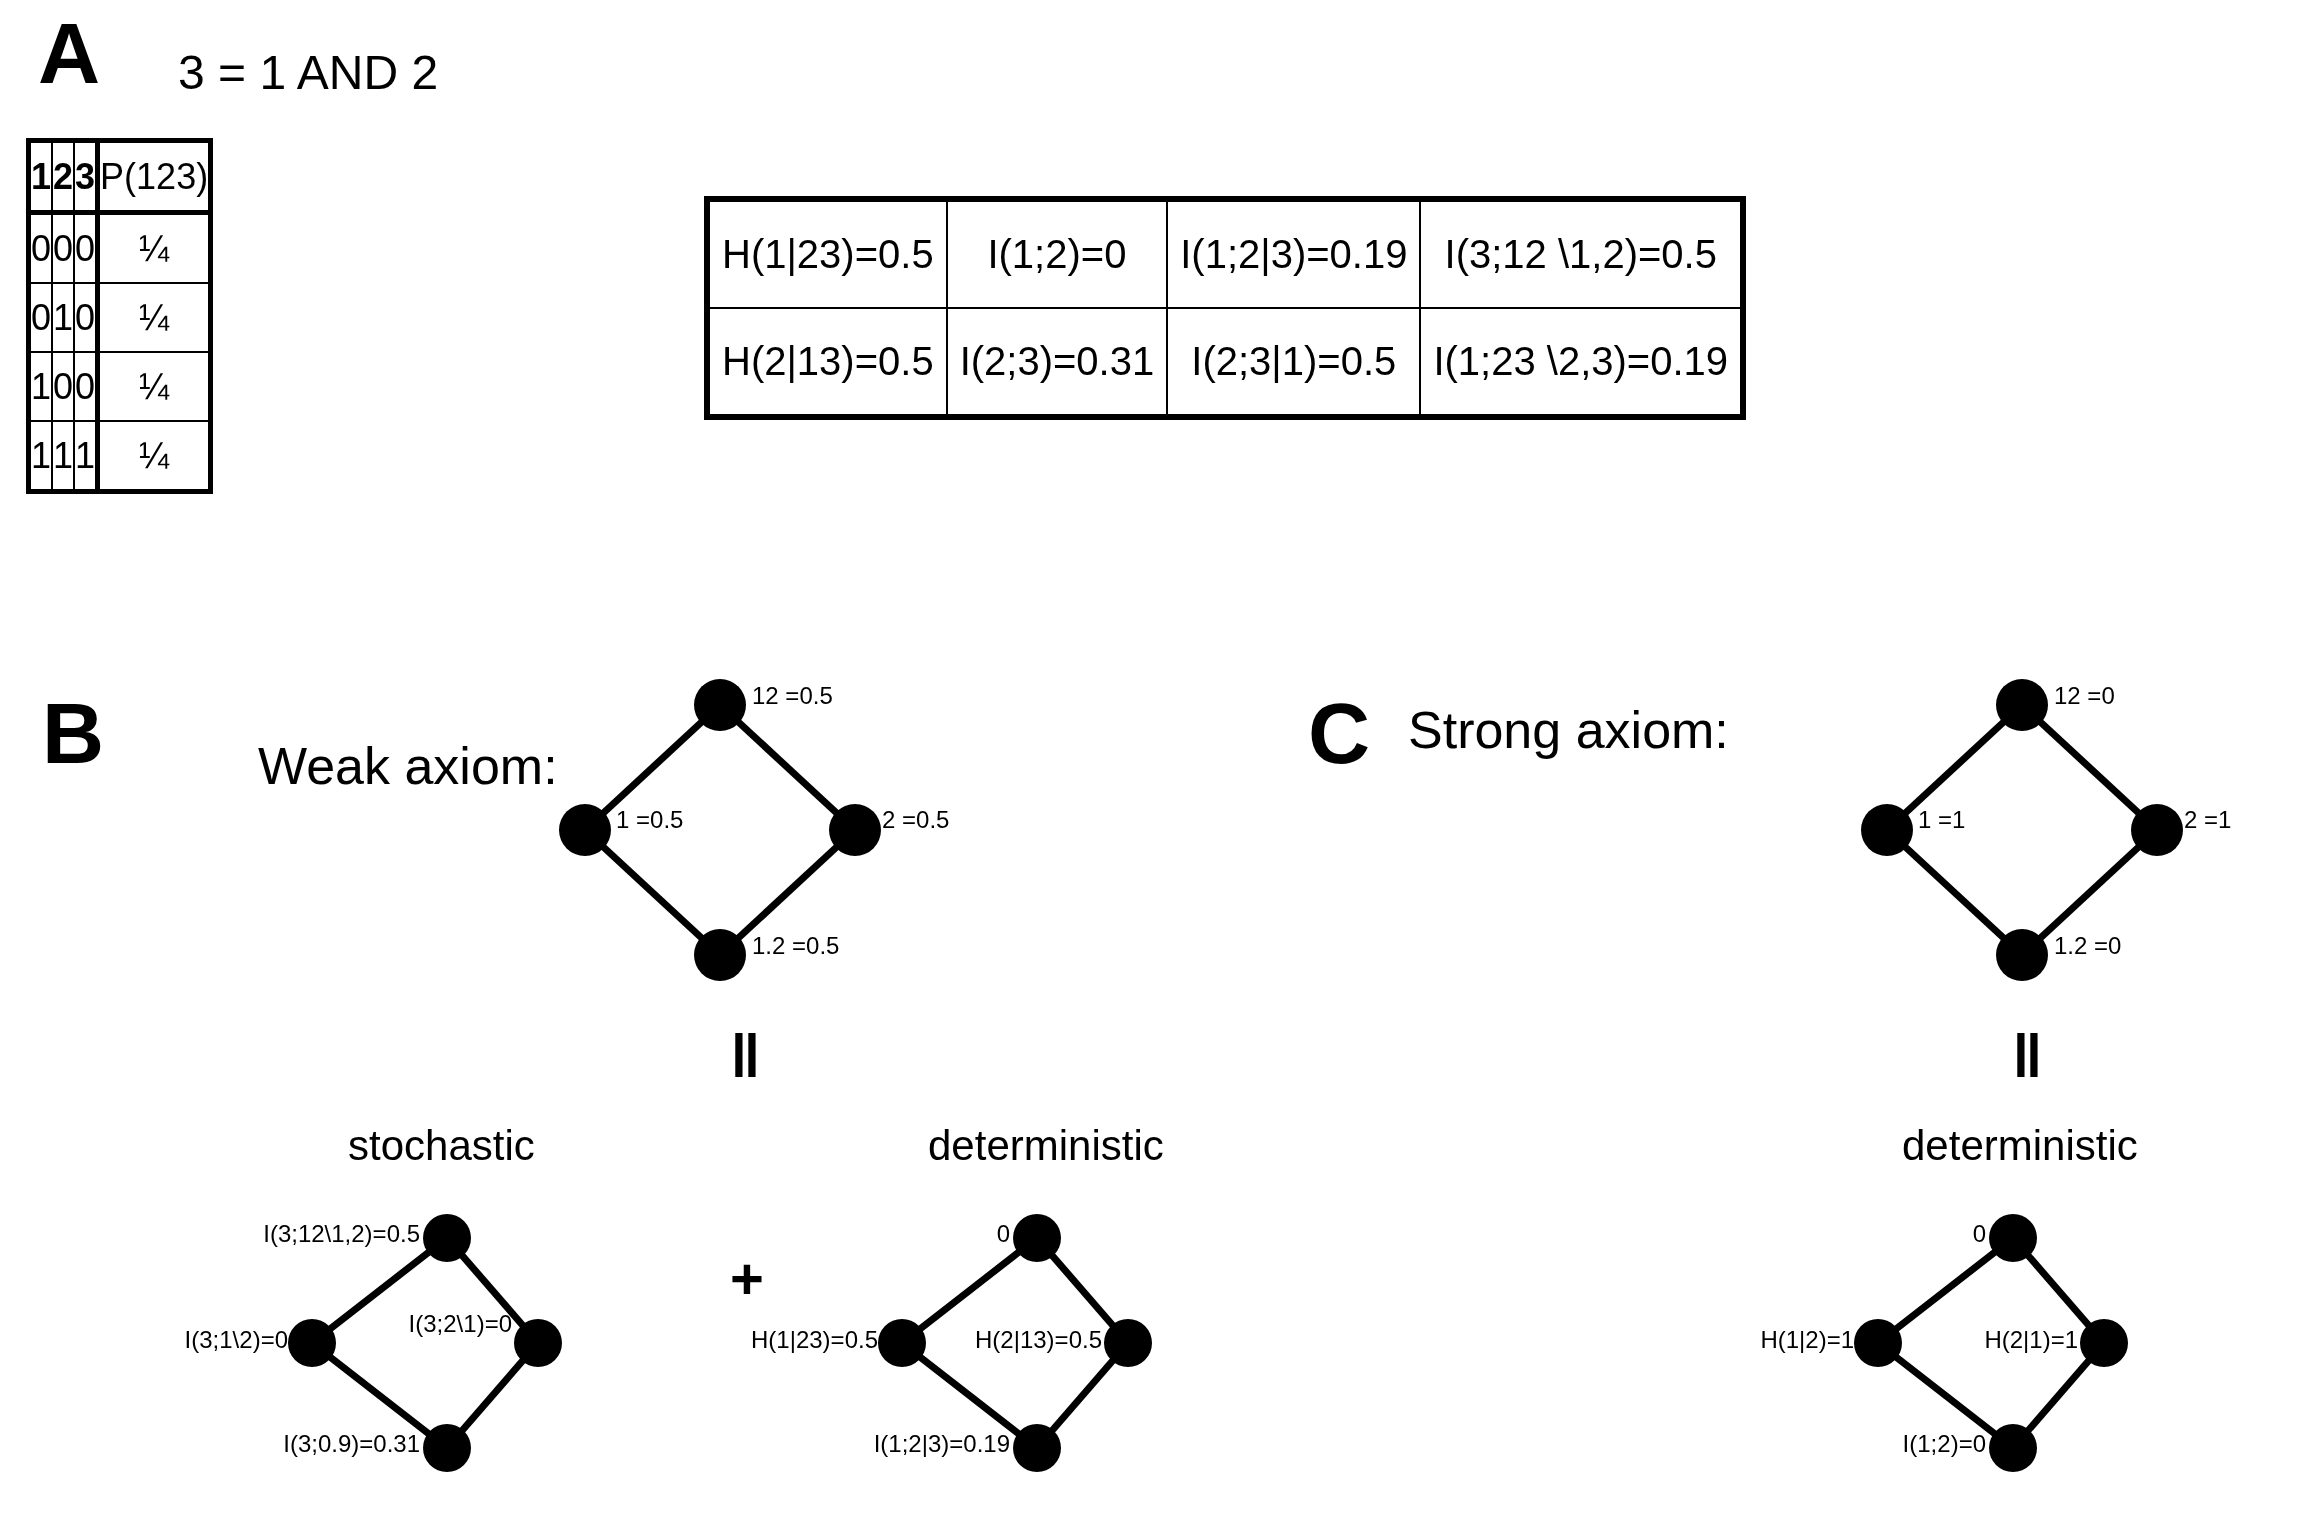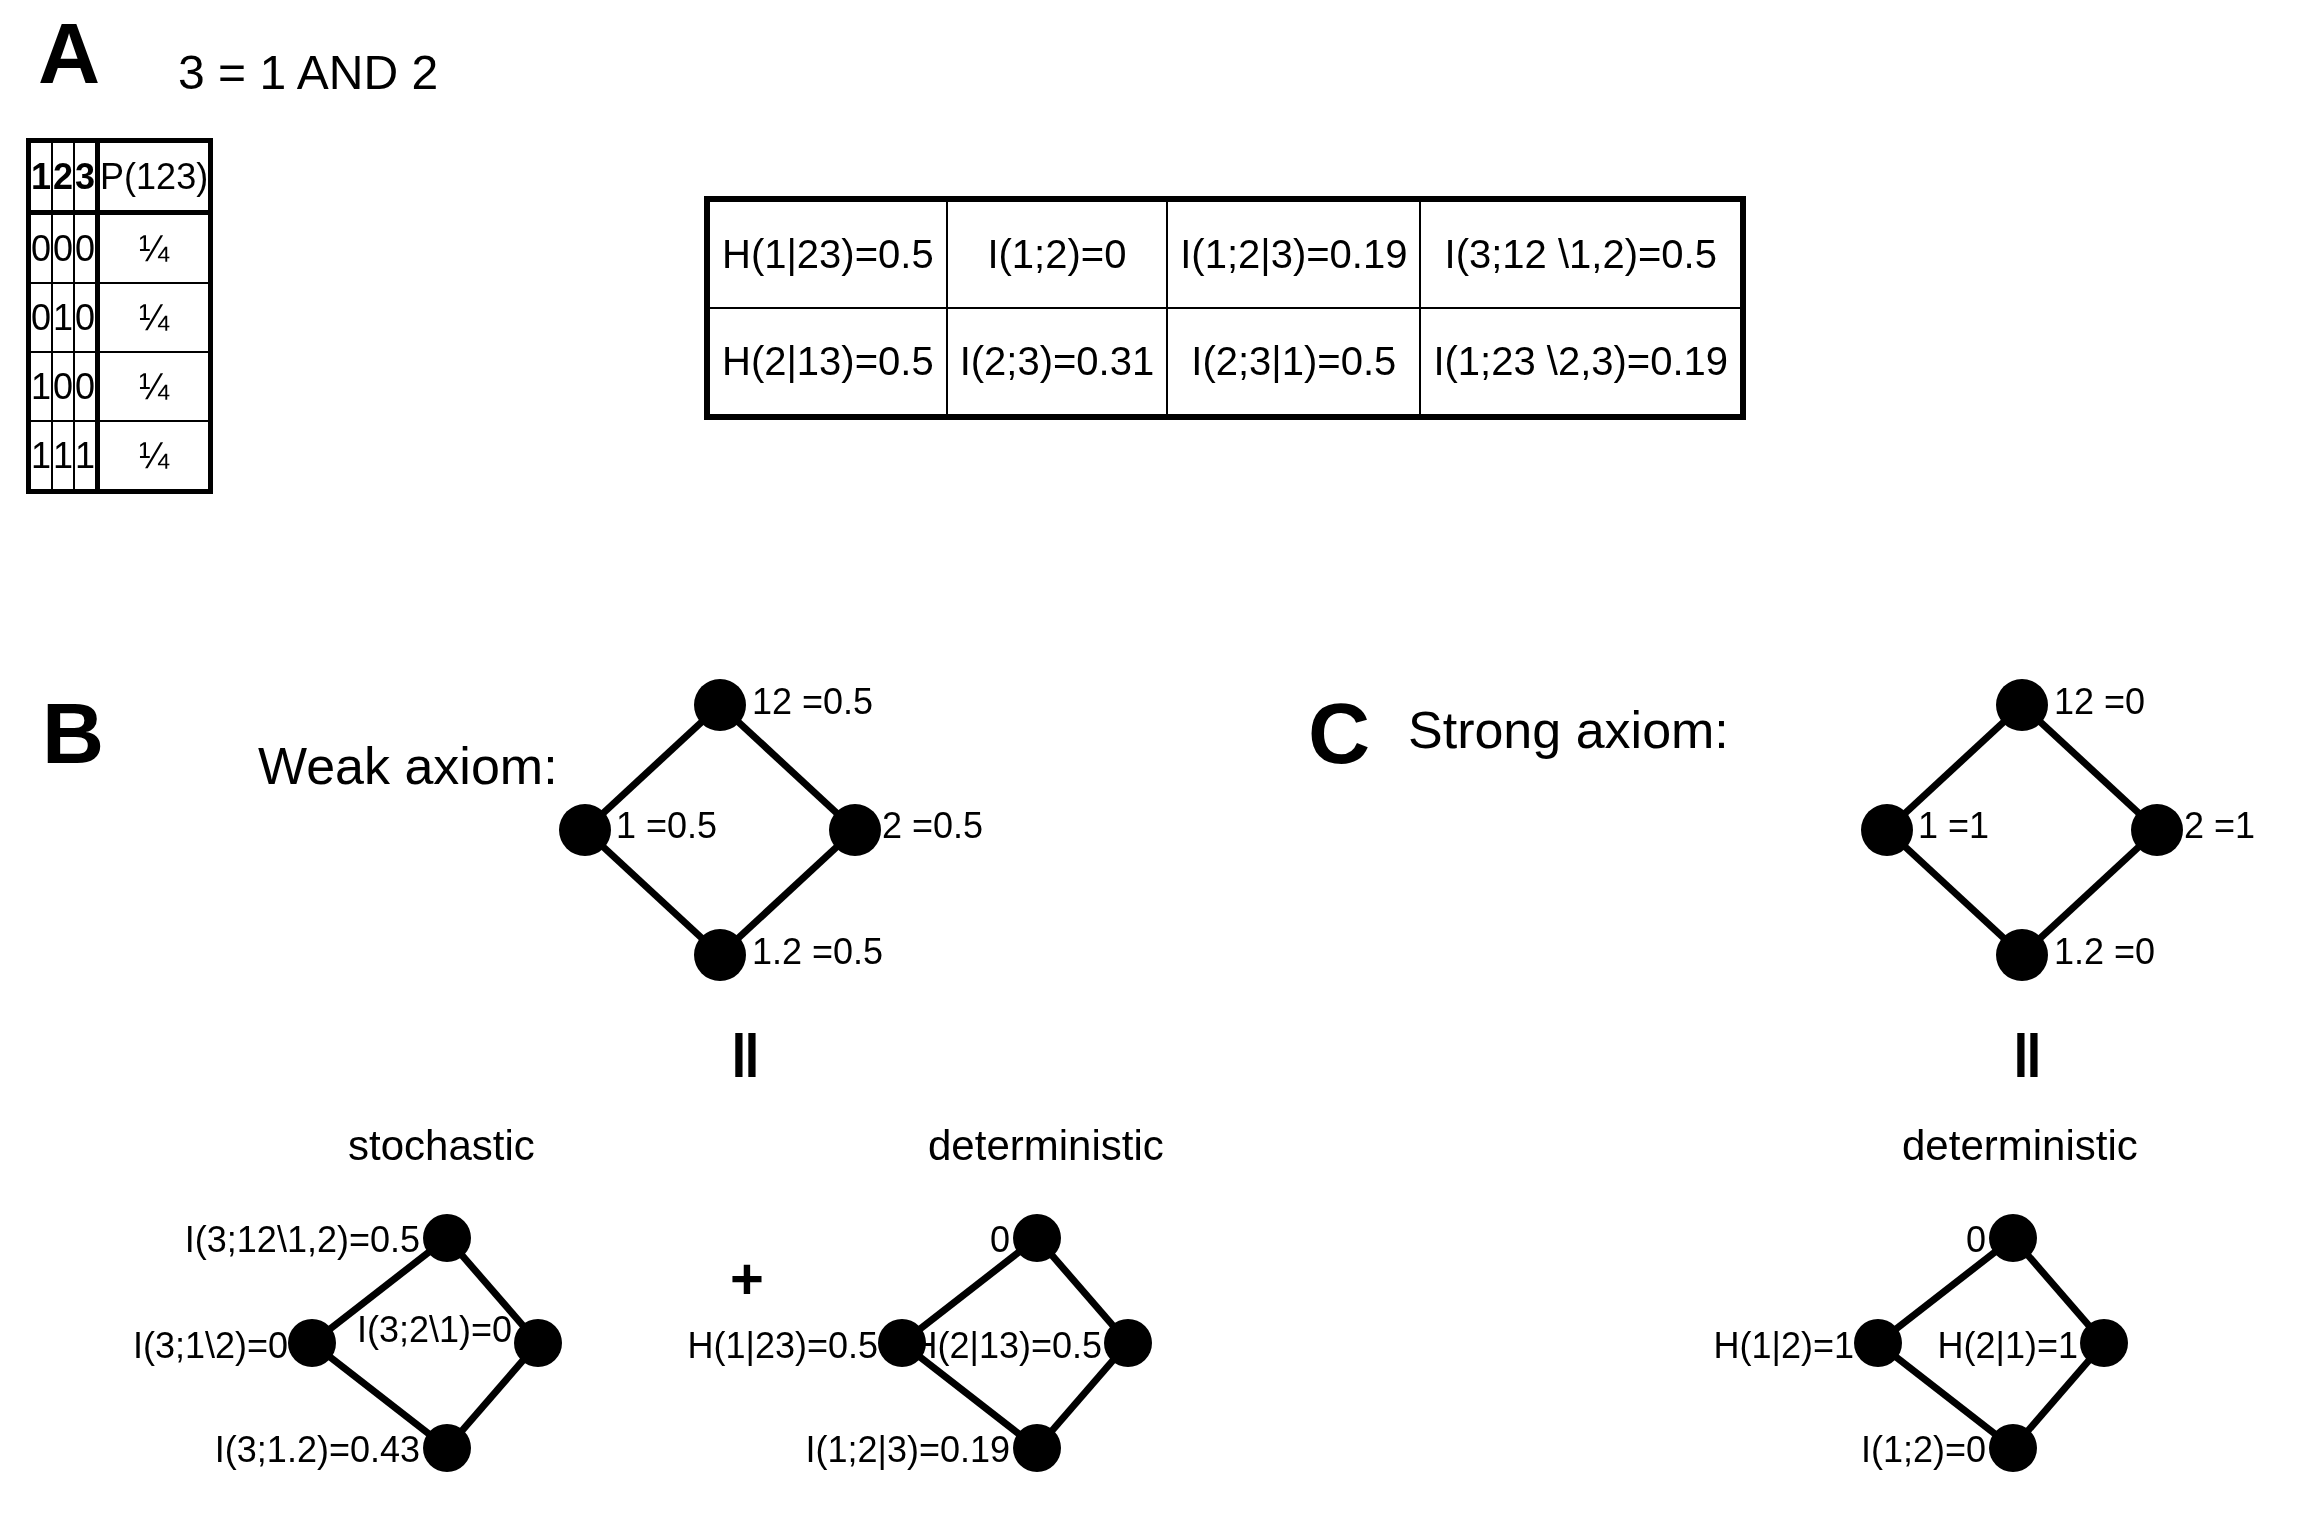--- a/index.html
+++ b/index.html
@@ -77,21 +77,21 @@
   table.info td.c0 { width: 390px; }
   table.info td.c1 { width: 390px; }
   table.info td.c2 { width: 400px; }
   table.info td.c3 { width: 410px; }
 
   
   .lattice { position: absolute; }
   .lattice svg { display: block; overflow: visible; }
   .node-label {
     position: absolute;
-    font-size: 36px;
+    font-size: 24px;
     white-space: nowrap;
     line-height: 1;
   }
   .lbl-right { text-align: left; }
   .lbl-left  { text-align: left; margin-top: 6px; }
 
   .section-label {
     position: absolute;
     font-size: 42px;
     white-space: nowrap;
@@ -214,21 +214,21 @@
       <line x1="22" y1="125" x2="157" y2="230" stroke="#000" stroke-width="7"></line>
       <line x1="248" y1="125" x2="157" y2="230" stroke="#000" stroke-width="7"></line>
       <circle cx="157" cy="20" r="24" fill="#000"></circle>
       <circle cx="22" cy="125" r="24" fill="#000"></circle>
       <circle cx="248" cy="125" r="24" fill="#000"></circle>
       <circle cx="157" cy="230" r="24" fill="#000"></circle>
     </svg>
     <div class="node-label lbl-left" style="right:140px; top:-2px;">I(3;12\1,2)=0.5</div>
     <div class="node-label lbl-left" style="right:272px; top:104px;">I(3;1\2)=0</div>
     <div class="node-label lbl-left" style="right:48px; top:88px;">I(3;2\1)=0</div>
-    <div class="node-label lbl-left" style="right:140px; top:208px;">I(3;1.2)=0.43</div>
+    <div class="node-label lbl-left" style="right:140px; top:208px;">I(3;0.9)=0.31</div>
   </div>
 
   <div class="op-symbol" style="left:730px; top:1250px;">+</div>
 
   <div class="lattice" style="left:880px; top:1218px; width:270px; height:250px;">
     <svg width="270" height="250" viewBox="0 0 270 250">
       <line x1="157" y1="20" x2="22" y2="125" stroke="#000" stroke-width="7"></line>
       <line x1="157" y1="20" x2="248" y2="125" stroke="#000" stroke-width="7"></line>
       <line x1="22" y1="125" x2="157" y2="230" stroke="#000" stroke-width="7"></line>
       <line x1="248" y1="125" x2="157" y2="230" stroke="#000" stroke-width="7"></line>

